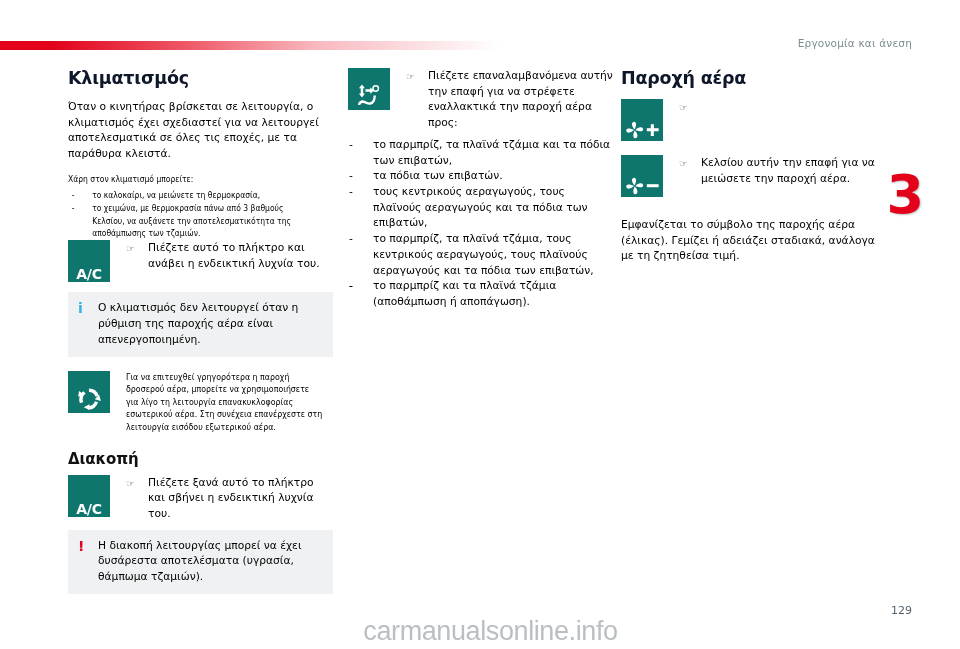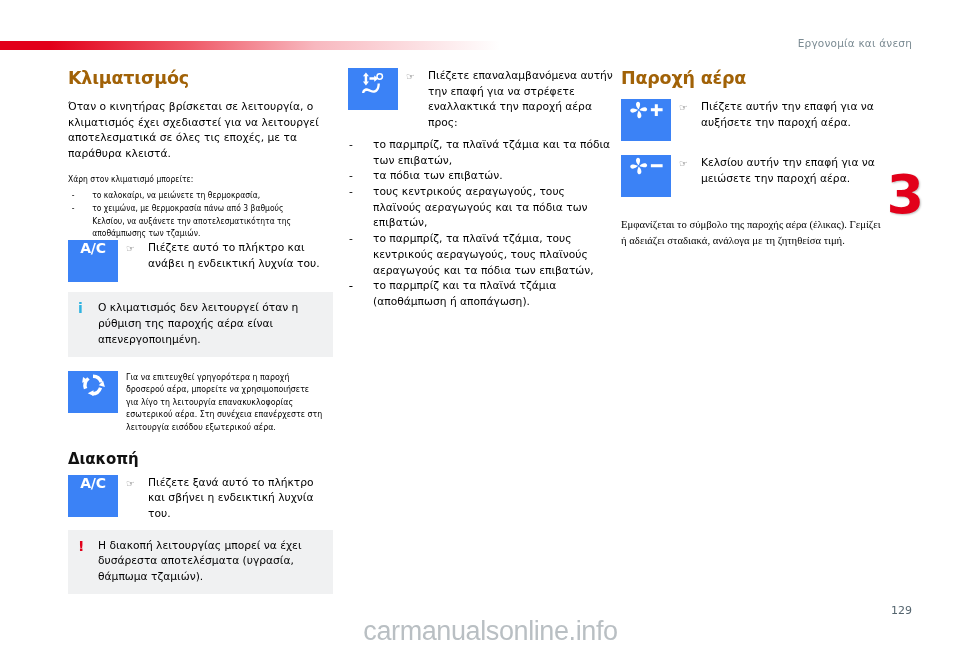--- a/index.html
+++ b/index.html
@@ -60,21 +60,21 @@
   }
   .col-1 { left: 68px;  width: 265px; }
   .col-2 { left: 348px; width: 265px; }
   .col-3 { left: 621px; width: 265px; }
 
   h2.section-title {
     font-size: 17.5px;
     font-weight: bold;
     margin: 0 0 11px 0;
     letter-spacing: -0.2px;
-    color: #a16207;
+    color: #0f172a;
   }
   h3.sub-title {
     font-size: 15px;
     font-weight: bold;
     margin: 18px 0 7px 0;
     letter-spacing: -0.1px;
     color: #111;
   }
 
   p.body-text {
@@ -110,26 +110,26 @@
   
   .icon-row {
     position: relative;
     min-height: 44px;
     margin: 0 0 6px 0;
   }
   .btn-icon {
     position: absolute;
     left: 0;
     top: 0;
-    width: 50px;
+    width: 42px;
     height: 42px;
-    background: #3b82f6;
+    background: #0f766e;
     color: #ffffff;
     display: flex;
-    align-items: flex-start;
+    align-items: flex-end;
     justify-content: center;
   }
   .btn-icon .ac-label {
     font-size: 14px;
     font-weight: bold;
     letter-spacing: -0.3px;
   }
   .icon-row .row-body {
     margin-left: 58px;
     position: relative;
@@ -345,21 +345,20 @@
             <path d="M15.5 14 C15.5 14 17.8 9.2 17.4 6 C17 3 13.8 2 12.2 4.4 C10.5 7 12.6 11.8 15.5 14 Z"></path>
             <path d="M16.4 15 C16.4 15 21.4 17.2 24.7 16.8 C27.7 16.4 28.7 13.2 26.3 11.6 C23.7 9.9 18.7 12 16.4 15 Z"></path>
             <path d="M15.4 15.9 C15.4 15.9 13.1 20.7 13.5 23.9 C13.9 26.9 17.1 27.9 18.7 25.5 C20.4 22.9 18.3 18.1 15.4 15.9 Z"></path>
             <rect x="33" y="12.4" width="17" height="4.4"></rect>
             <rect x="38.7" y="6.7" width="4.4" height="17"></rect>
           </g>
         </svg>
       </div>
       <div class="row-body">
         <span class="hand">☞</span>
-        <p>Πιέζετε αυτήν την επαφή για να αυξήσετε την παροχή αέρα.</p>
       </div>
     </div>
 
     <div class="icon-row" style="min-height:48px; margin-top:8px;">
       <div class="btn-icon">
         <svg width="36" height="22" viewBox="0 0 52 30" aria-hidden="true">
           <g fill="#ffffff">
             <path d="M14.5 14.8 C14.5 14.8 9.5 12.6 6.2 13 C3.2 13.4 2.2 16.6 4.6 18.2 C7.2 19.9 12.2 17.8 14.5 14.8 Z"></path>
             <path d="M15.5 14 C15.5 14 17.8 9.2 17.4 6 C17 3 13.8 2 12.2 4.4 C10.5 7 12.6 11.8 15.5 14 Z"></path>
             <path d="M16.4 15 C16.4 15 21.4 17.2 24.7 16.8 C27.7 16.4 28.7 13.2 26.3 11.6 C23.7 9.9 18.7 12 16.4 15 Z"></path>
@@ -367,20 +366,20 @@
             <rect x="33" y="12.4" width="17" height="4.4"></rect>
           </g>
         </svg>
       </div>
       <div class="row-body">
         <span class="hand">☞</span>
         <p>Κελσίου αυτήν την επαφή για να μειώσετε την παροχή αέρα.</p>
       </div>
     </div>
 
-    <p class="body-text" style="margin-top:14px;font-family:Liberation Serif, serif;">Εμφανίζεται το σύμβολο της παροχής αέρα (έλικας). Γεμίζει ή αδειάζει σταδιακά, ανάλογα με τη ζητηθείσα τιμή.</p>
+    <p class="body-text" style="margin-top:14px;">Εμφανίζεται το σύμβολο της παροχής αέρα (έλικας). Γεμίζει ή αδειάζει σταδιακά, ανάλογα με τη ζητηθείσα τιμή.</p>
 
   </div>
 
   <div class="page-number">129</div>
   <div class="watermark">carmanualsonline.info</div>
 
 </div>
 
 </body></html>

